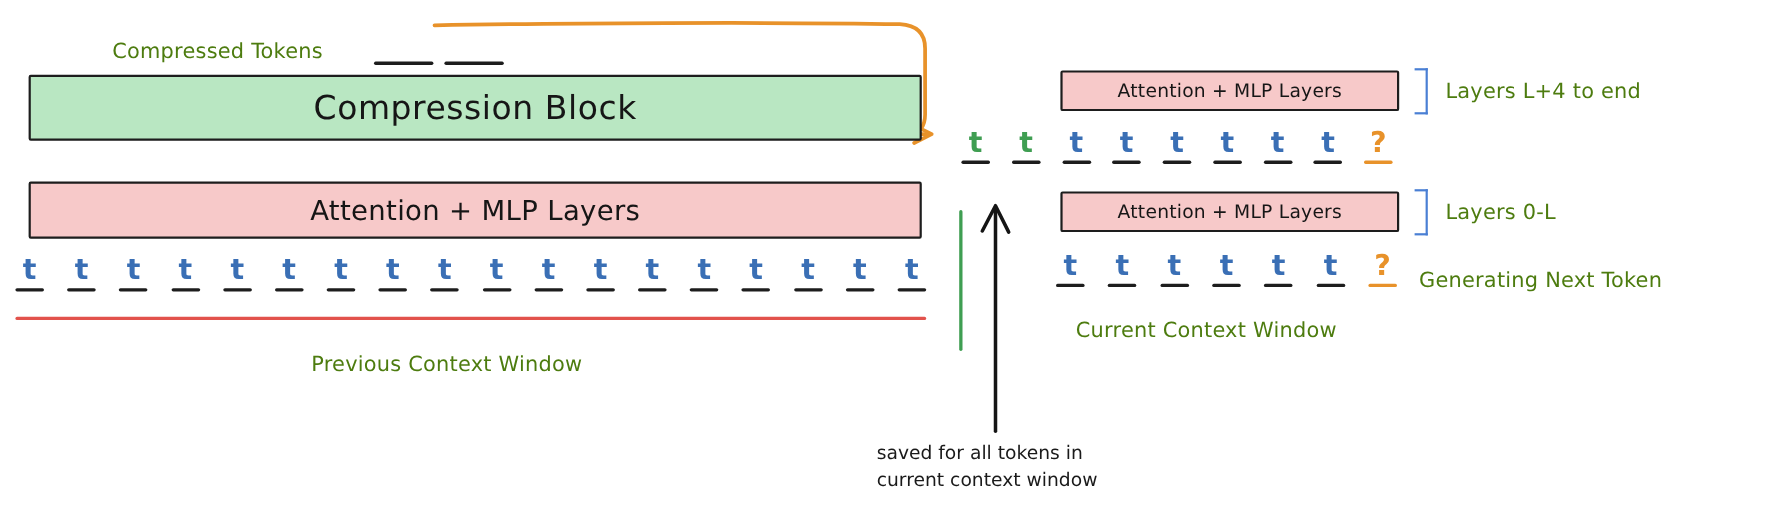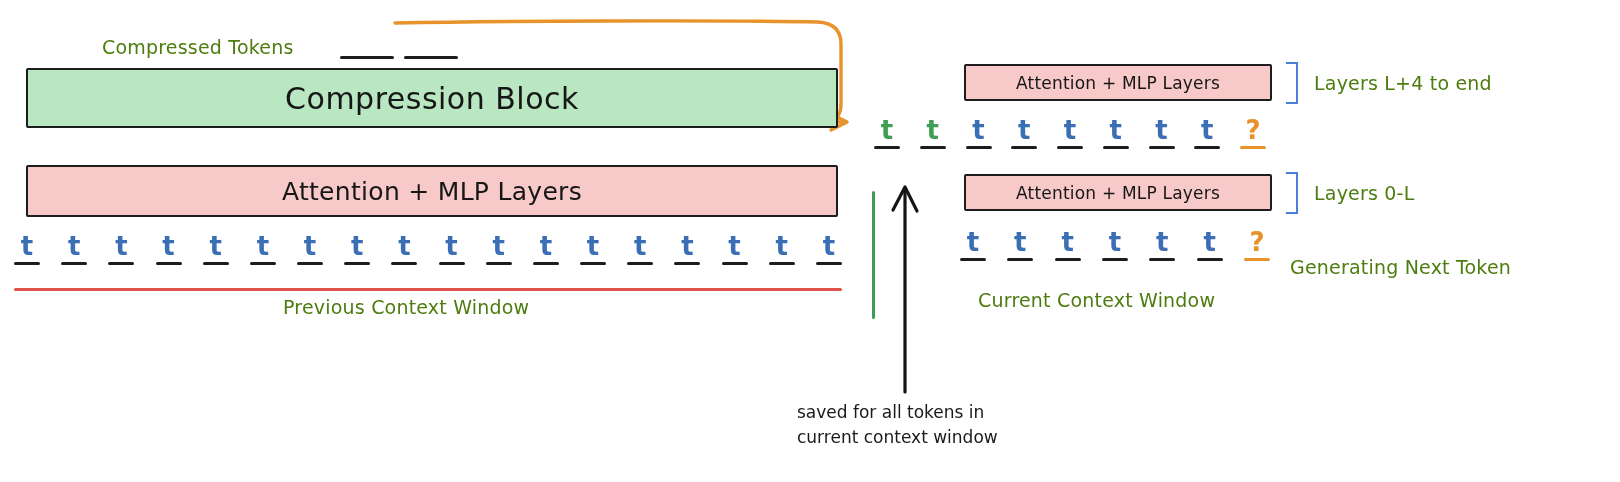--- a/index.html
+++ b/index.html
@@ -159,21 +159,21 @@
       <span class="dash"></span>
     </div>
     <div class="tok tok-blue">
       <span class="glyph">t</span>
       <span class="dash"></span>
     </div>
   </div>
 
 <div class="abs redline" style="left:14px;top:288px;width:828px;"></div>
 
-<div class="abs" style="left:283px;top:296px;">
+<div class="abs" style="left:283px;top:320px;">
   <span class="label">Previous Context Window</span>
 </div>
 
 <div class="abs greenline" style="left:872px;top:191px;height:128px;"></div>
 
 <div class="abs tok tok-orange" style="left:1237px;top:14px;">
   
   
 </div>
 
@@ -258,21 +258,21 @@
     <div class="tok tok-blue">
       <span class="glyph">t</span>
       <span class="dash"></span>
     </div>
     <div class="tok tok-orange">
       <span class="glyph">?</span>
       <span class="dash"></span>
     </div>
   </div>
 
-<div class="abs" style="left:1290px;top:256px;">
+<div class="abs" style="left:1290px;top:244px;">
   <span class="label">Generating Next Token</span>
 </div>
 
 <div class="abs" style="left:978px;top:289px;">
   <span class="label">Current Context Window</span>
 </div>
 
 <div class="abs" style="left:880px;top:182px;width:56px;height:212px;">
   <svg width="56" height="212" viewBox="0 0 56 212">
     <path d="M25,210 L25,8" fill="none" stroke="#151515" stroke-width="3.2" stroke-linecap="round"></path>

